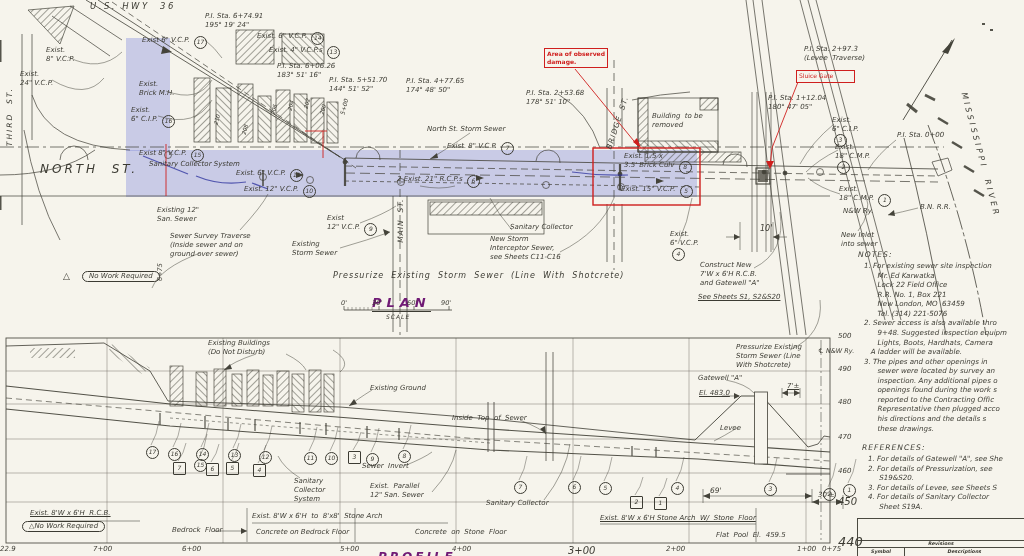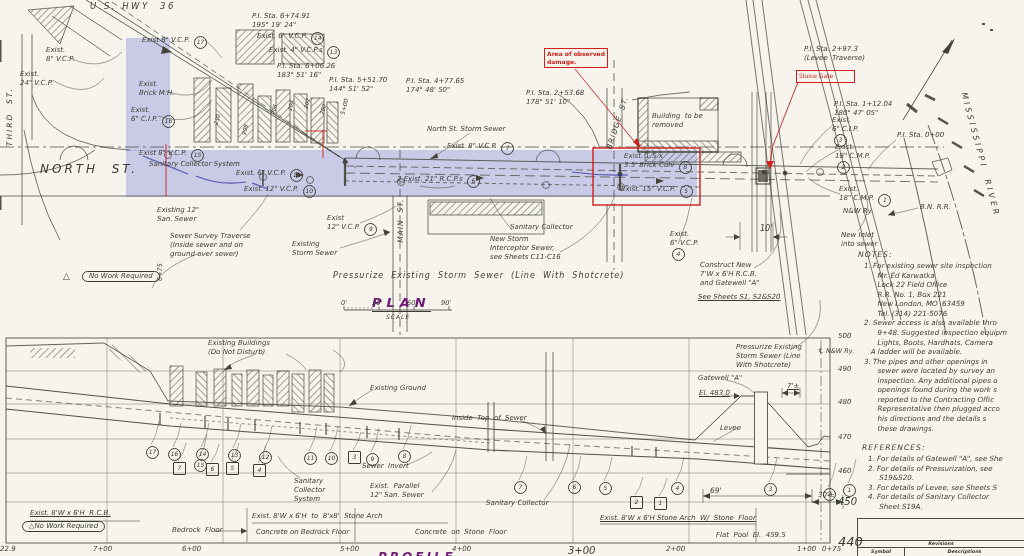--- a/index.html
+++ b/index.html
@@ -359,21 +359,21 @@
     </div>
   </div>
 
 <div class="lbl" style="left: 90px; top: 1px; font-size: 8.5px; letter-spacing: 2.5px;">U.S. HWY  36</div>
     <div class="lbl" style="left: -25px; top: 112px; font-size: 7.5px; letter-spacing: 2px; width: 70px; text-align: center; transform: rotate(-90deg);">THIRD  ST.</div>
     <div class="lbl" style="left: 40px; top: 162px; font-size: 12px; letter-spacing: 3px;">NORTH  ST.</div>
     <div class="lbl" style="left: 46px; top: 46px;">Exist.
 8" V.C.P.</div>
     <div class="lbl" style="left: 20px; top: 70px;">Exist.
 24" V.C.P.</div>
-    <div class="lbl" style="left: 205px; top: 12px; margin-left: 47px;">P.I. Sta. 6+74.91
+    <div class="lbl" style="left: 205px; top: 12px;">P.I. Sta. 6+74.91
 195° 19' 24"</div>
     <div class="lbl" style="left: 142px; top: 36px;">Exist 6" V.C.P. <span class="mk">17</span></div>
     <div class="lbl" style="left: 257px; top: 32px;">Exist. 6" V.C.P. <span class="mk">14</span></div>
     <div class="lbl" style="left: 269px; top: 46px;">Exist. 4" V.C.P.s <span class="mk">13</span></div>
     <div class="lbl" style="left: 277px; top: 62px;">P.I. Sta. 6+06.26
 183° 51' 16"</div>
     <div class="lbl" style="left: 329px; top: 76px;">P.I. Sta. 5+51.70
 144° 51' 52"</div>
     <div class="lbl" style="left: 406px; top: 77px;">P.I. Sta. 4+77.65
 174° 48' 50"</div>
@@ -409,21 +409,21 @@
     <div class="lbl" style="left: 652px; top: 112px; font-style: italic;">Building  to be
 removed</div>
     <div class="lbl" style="left: 580px; top: 118px; font-size: 7.5px; letter-spacing: 1px; width: 75px; text-align: center; transform: rotate(-72deg);">BRIDGE  ST.</div>
     <div class="lbl" style="left: 624px; top: 152px;">Exist. 1.5 x
 3.5' Brick Culv <span class="mk">8</span></div>
     <div class="lbl" style="left: 621px; top: 185px;">Exist. 15" V.C.P. <span class="mk">5</span></div>
     <div class="lbl" style="left: 526px; top: 89px;">P.I. Sta. 2+53.68
 178° 51' 10"</div>
     <div class="lbl" style="left: 804px; top: 45px;">P.I. Sta. 2+97.3
 (Levee  Traverse)</div>
-    <div class="lbl" style="left: 834px; top: 94px; margin-top: 6px;">P.I. Sta. 1+12.04
+    <div class="lbl" style="left: 768px; top: 94px;">P.I. Sta. 1+12.04
 180° 47' 05"</div>
     <div class="lbl" style="left: 832px; top: 116px;">Exist.
 6" C.I.P.
 <span class="mk">3</span></div>
     <div class="lbl" style="left: 835px; top: 143px;">Exist.
 18" C.M.P.
 <span class="mk">2</span></div>
     <div class="lbl" style="left: 897px; top: 131px;">P.I. Sta. 0+00</div>
     <div class="lbl" style="left: 839px; top: 185px;">Exist.
 18" C.M.P. <span class="mk">1</span></div>

